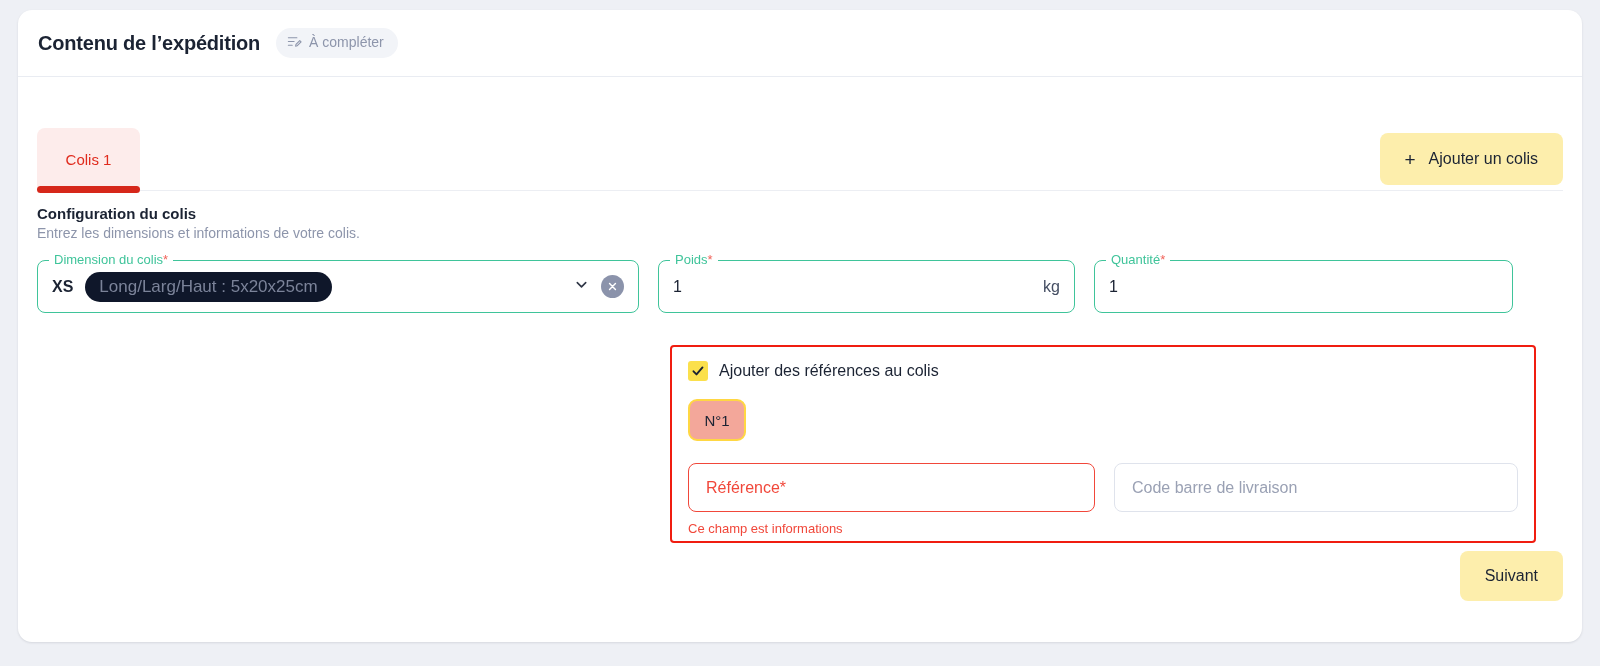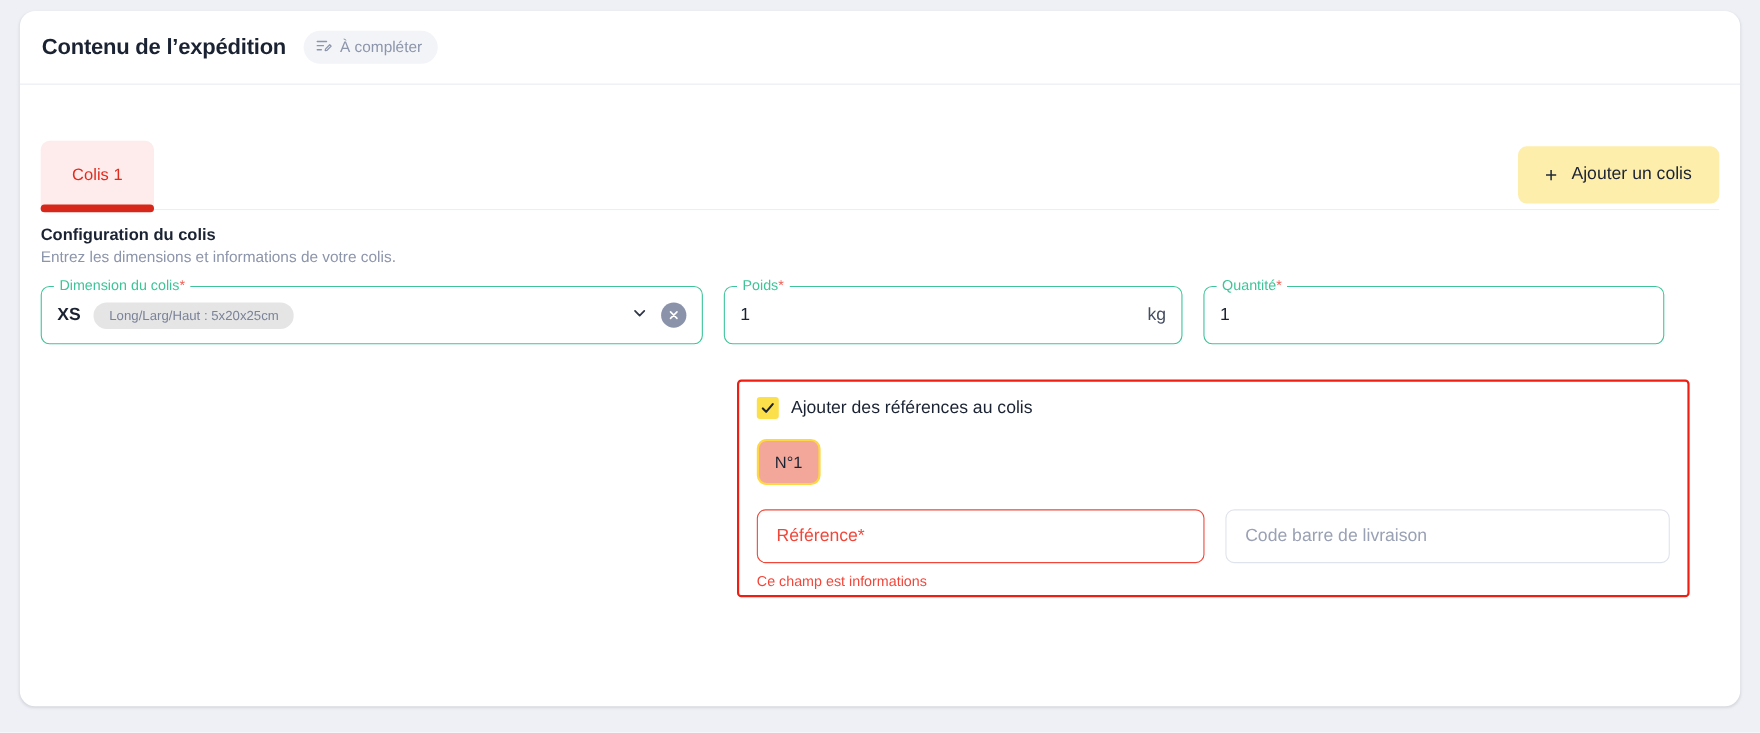--- a/index.html
+++ b/index.html
@@ -153,24 +153,24 @@
   }
   .req-star { color: #f1635a; }
 
   .select-value {
     font-size: 16px;
     font-weight: 700;
     color: #1b2333;
     margin-right: 12px;
   }
   .dim-chip {
-    background: #e5e5e5;
+    background: #0f172a;
     border-radius: 999px;
     padding: 5px 14px;
-    font-size: 12px;
+    font-size: 17px;
     color: #7b8399;
   }
   .field-actions {
     margin-left: auto;
     display: flex;
     align-items: center;
     gap: 12px;
   }
   .chevron { cursor: pointer; display: block; }
   .clear-btn {
@@ -377,14 +377,17 @@
         <input class="ref-input err" placeholder="Référence*" style="">
       </div>
       <div class="ref-field normal">
         <input class="ref-input normal" placeholder="Code barre de livraison" style="">
       </div>
     </div>
 
     <div class="err-msg">Ce champ est informations</div>
   </div>
 
+  <div class="footer">
+    <button class="next-btn">Suivant</button>
+  </div>
 
 </div>
 
 </body></html>

